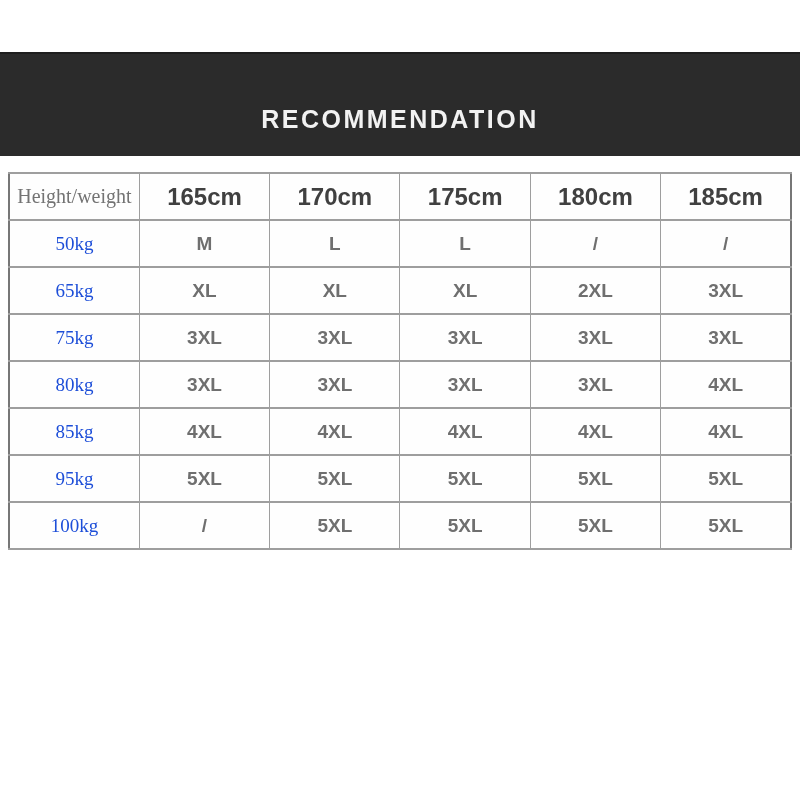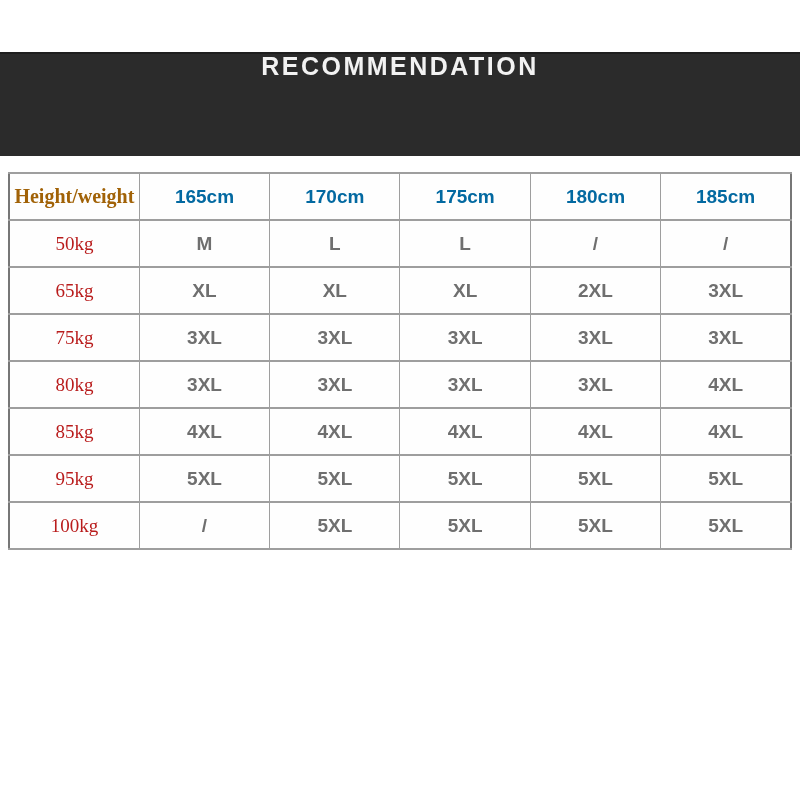--- a/index.html
+++ b/index.html
@@ -11,22 +11,23 @@
     overflow: hidden;
   }
   .banner {
     position: absolute;
     top: 52px; left: 0;
     width: 800px; height: 104px;
     background: #2b2b2b;
     box-sizing: border-box;
     display: flex;
     flex-direction: column;
+    justify-content: flex-end;
     align-items: center;
-    padding-bottom: 12px;
+    padding-bottom: 24px;
     border-top: 2px solid #1e1e1e;
   }
   .banner-title {
     color: #f2f2f2;
     font-size: 25px;
     font-weight: bold;
     letter-spacing: 2.5px;
     line-height: 1;
     font-family: "Liberation Sans", sans-serif;
   }
@@ -43,35 +44,35 @@
     border: 1px solid #9e9e9e;
     border-top-width: 2px;
     border-bottom-width: 2px;
     height: 45px;
     text-align: center;
     vertical-align: middle;
     padding: 0;
   }
   .corner {
     font-family: "Liberation Serif", "DejaVu Serif", serif;
-    font-weight: bold;
+    font-weight: normal;
     font-size: 20px;
-    color: #a16207;
+    color: #737373;
   }
   .col-header {
     font-family: "Liberation Sans", sans-serif;
     font-weight: bold;
-    font-size: 19px;
-    color: #0369a1;
+    font-size: 24px;
+    color: #404040;
   }
   .weight {
     font-family: "Liberation Serif", "DejaVu Serif", serif;
     font-weight: normal;
     font-size: 19px;
-    color: #b91c1c;
+    color: #1d4ed8;
   }
   .size {
     font-family: "Liberation Sans", sans-serif;
     font-weight: bold;
     font-size: 19px;
     color: #6f6f6f;
   }
 </style>
 </head>
 <body>

